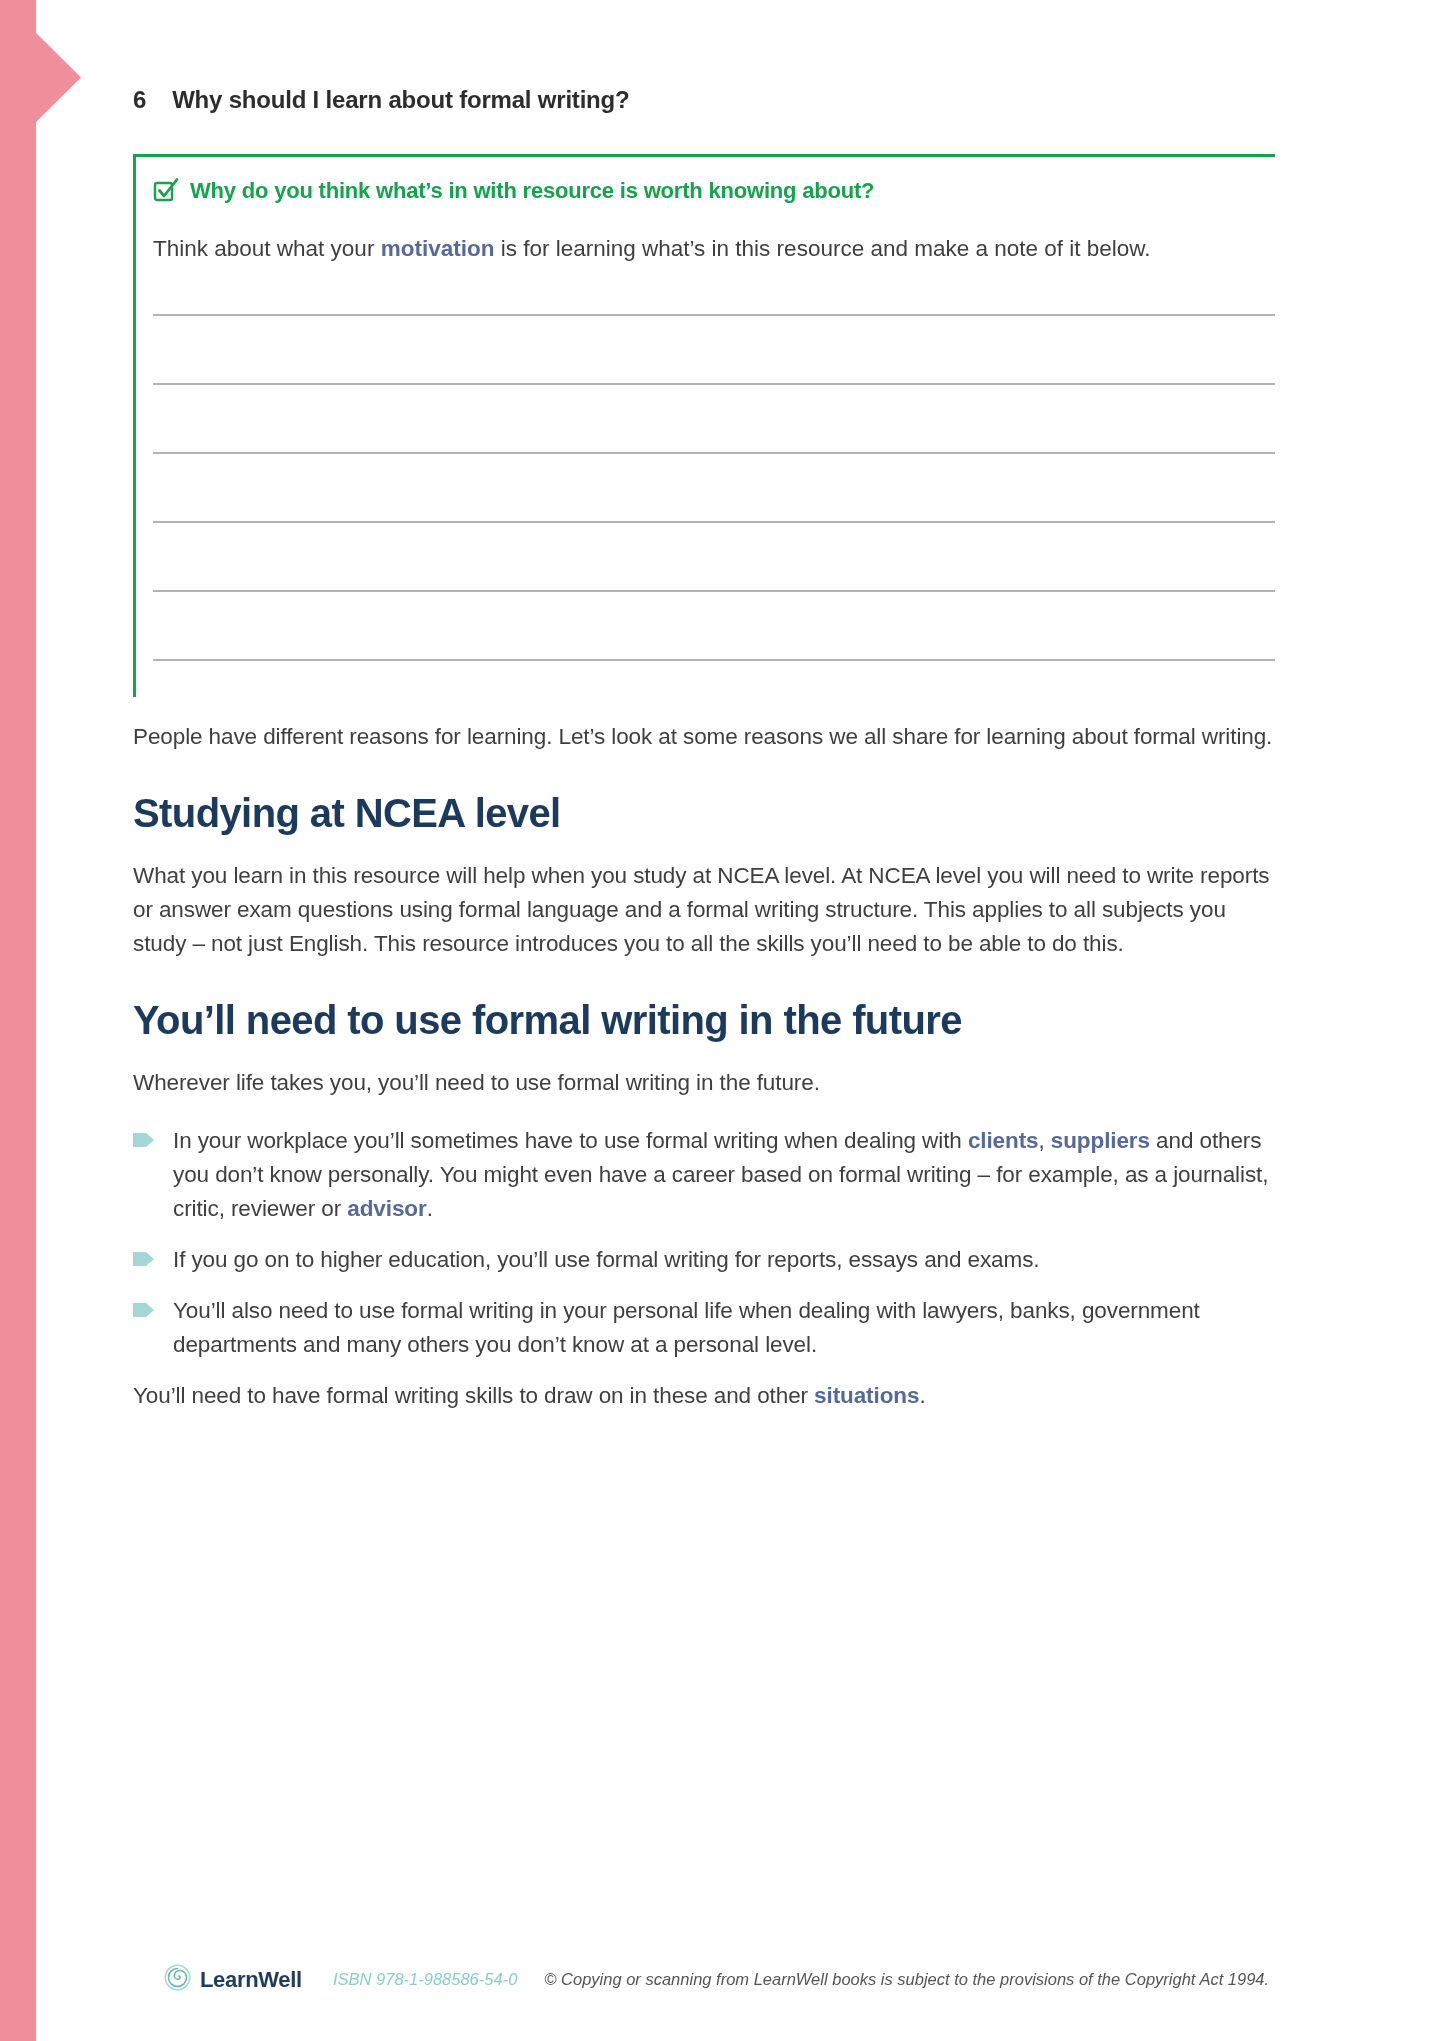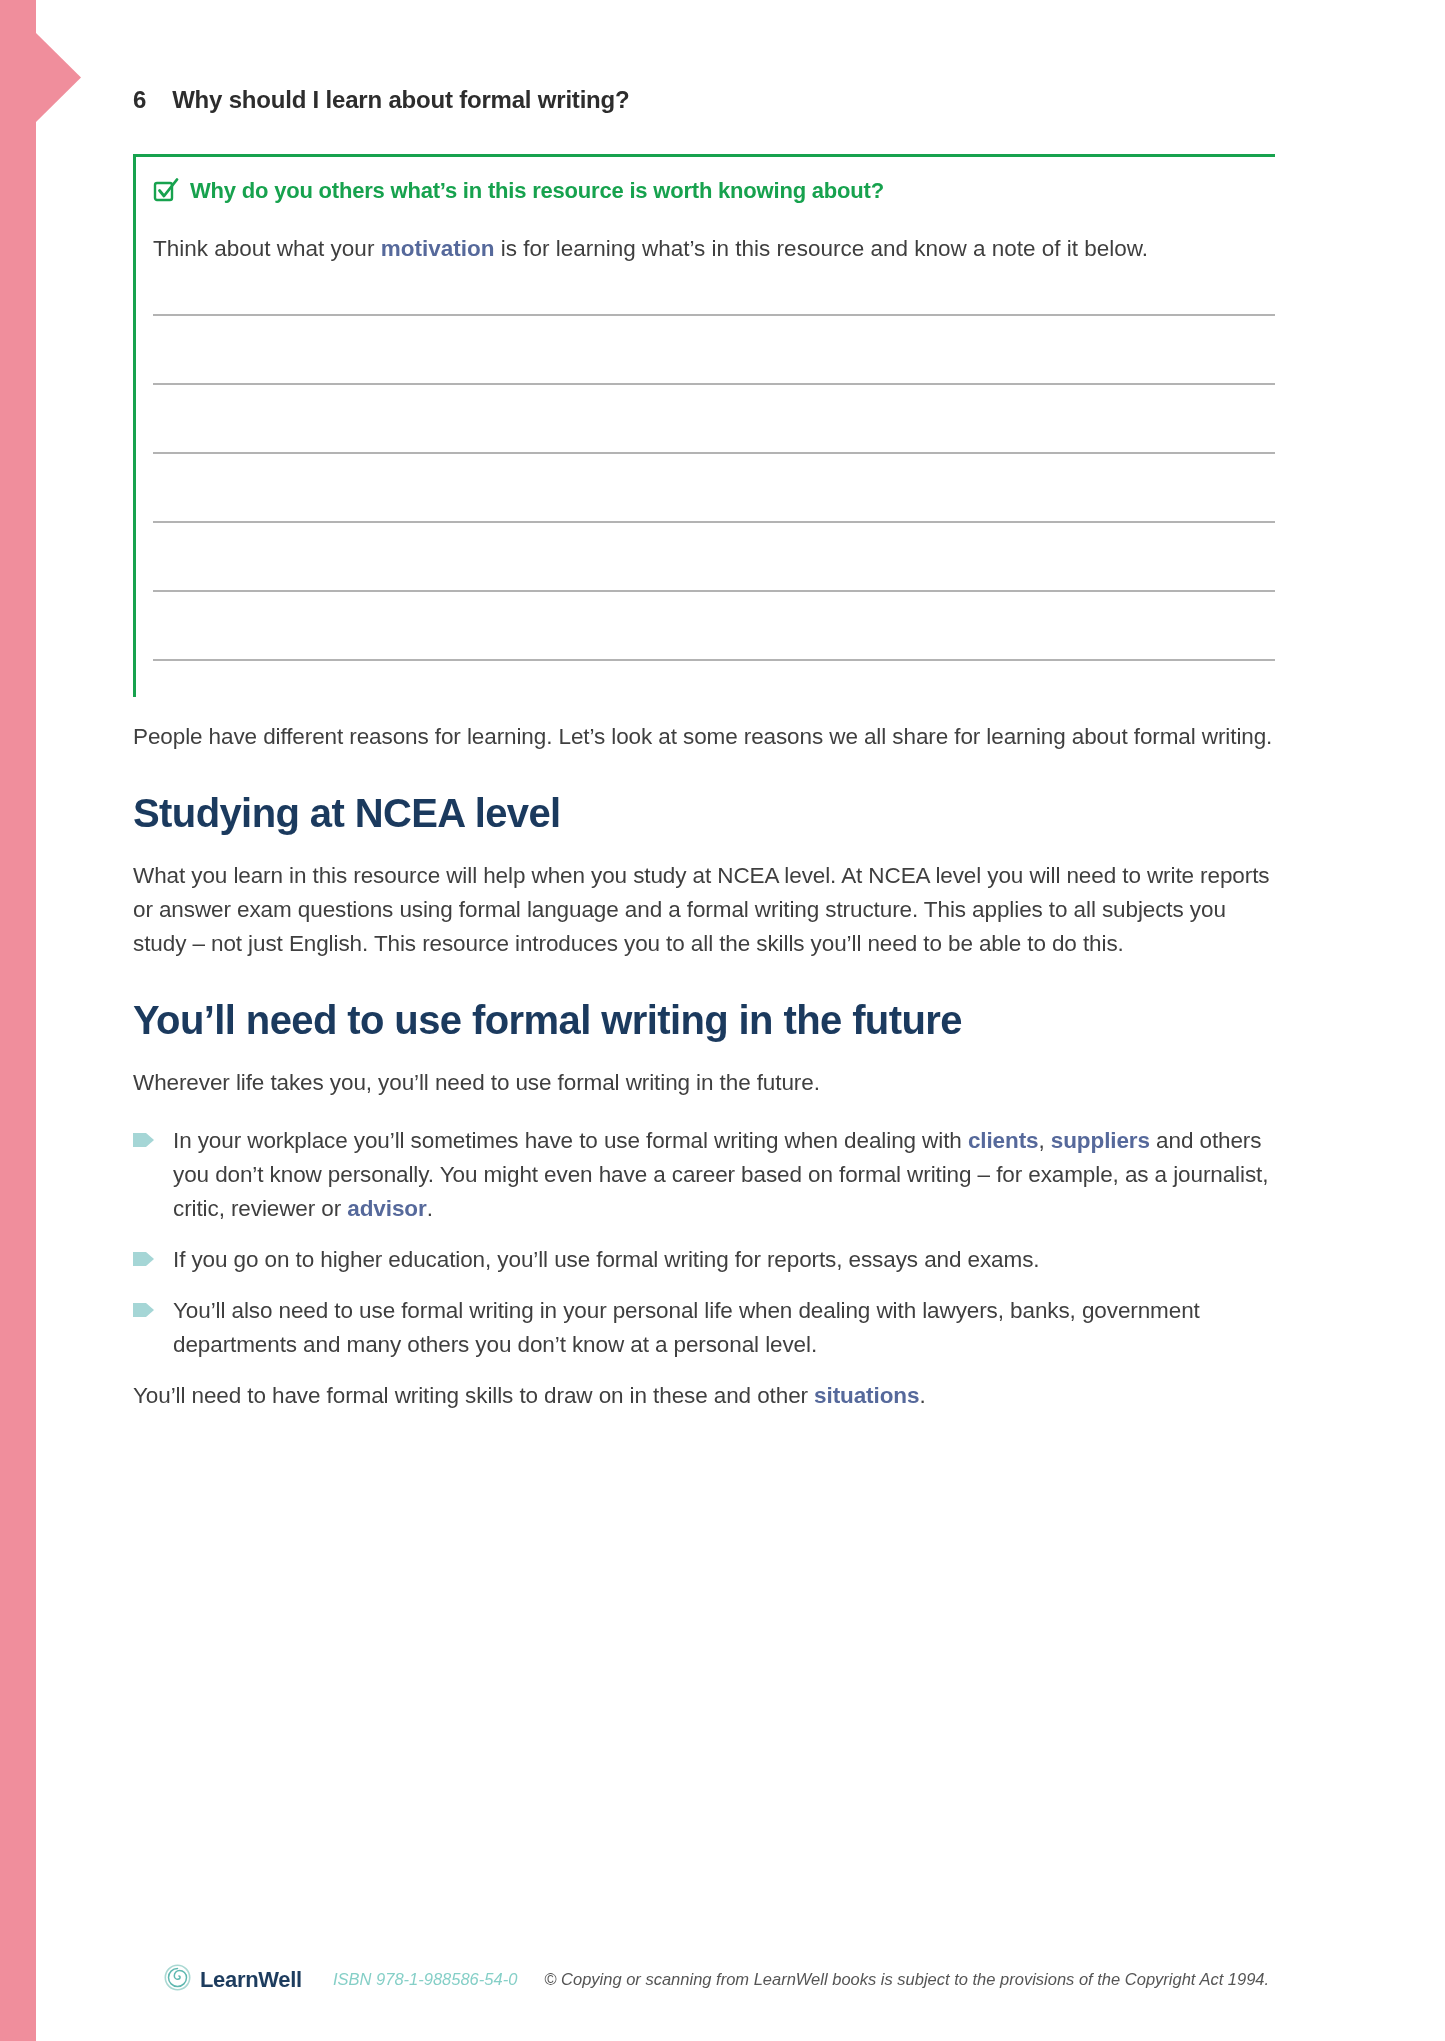--- a/index.html
+++ b/index.html
@@ -120,23 +120,23 @@
     </div>
 
     <div class="activity-box">
       <div class="box-title">
         <span class="check-icon">
           <svg width="27" height="26" viewBox="0 0 27 26">
             <rect x="2" y="6" width="17" height="17" rx="2" fill="none" stroke="#17a24e" stroke-width="2.4"></rect>
             <path d="M6.5 13.5 L11 19 L24 2.5" fill="none" stroke="#17a24e" stroke-width="2.8" stroke-linecap="round" stroke-linejoin="round"></path>
           </svg>
         </span>
-        <span>Why do you others what’s in this resource is worth knowing about?</span>
+        <span>Why do you think what’s in with resource is worth knowing about?</span>
       </div>
-      <p class="box-intro"><span>Think about what your </span><span class="em">motivation</span><span> is for learning what’s in this resource and know a note of it below.</span></p>
+      <p class="box-intro"><span>Think about what your </span><span class="em">motivation</span><span> is for learning what’s in this resource and make a note of it below.</span></p>
       <div>
           <div class="write-line first"></div>
           <div class="write-line"></div>
           <div class="write-line"></div>
           <div class="write-line"></div>
           <div class="write-line"></div>
           <div class="write-line"></div>
         </div>
     </div>
 

